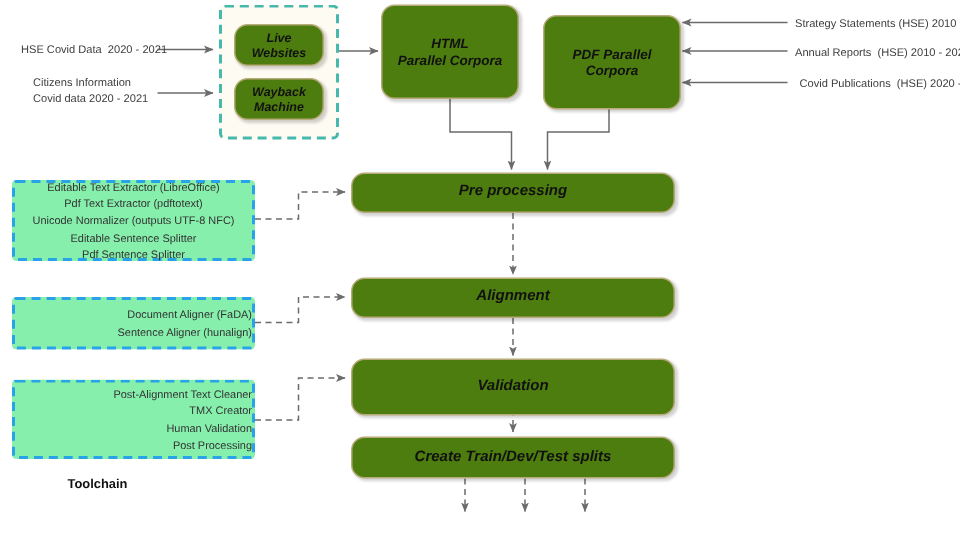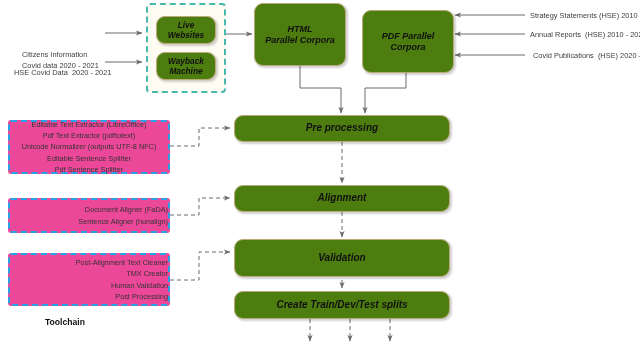--- a/index.html
+++ b/index.html
@@ -42,21 +42,21 @@
   .src-group {
     position: absolute;
     box-sizing: border-box;
     background: #fdfbf2;
     border: 2px dashed #46b8ac;
     border-radius: 4px;
   }
   .tool-box {
     position: absolute;
     box-sizing: border-box;
-    background: #ec4899;
+    background: #86efac;
     border: 2px dashed #29a3e8;
     border-radius: 3px;
     color: #333333;
     font-size: 7.3px;
     line-height: 1.52;
     display: flex;
     flex-direction: column;
     justify-content: center;
   }
   .tool-box.centered { align-items: center; text-align: center; }
@@ -118,21 +118,21 @@
       <path d="M170,146 L199,146 L199,128 L230,128" stroke-dasharray="4 3" marker-end="url(#arw)"></path>
       <path d="M170,215 L199,215 L199,198 L230,198" stroke-dasharray="4 3" marker-end="url(#arw)"></path>
       <path d="M170,280 L199,280 L199,252 L230,252" stroke-dasharray="4 3" marker-end="url(#arw)"></path>
 
       <path d="M310,319 L310,341" stroke-dasharray="4 3" marker-end="url(#arw)"></path>
       <path d="M350,319 L350,341" stroke-dasharray="4 3" marker-end="url(#arw)"></path>
       <path d="M390,319 L390,341" stroke-dasharray="4 3" marker-end="url(#arw)"></path>
     </g>
   </svg>
 
-  <div class="label" style="left:14px; top:28px;margin-top:40px;">HSE Covid Data  2020 - 2021</div>
+  <div class="label" style="left:14px; top:28px;">HSE Covid Data  2020 - 2021</div>
   <div class="label" style="left:22px; top:50px;">Citizens Information
 Covid data 2020 - 2021</div>
 
   <div class="src-group" style="left:146px; top:3px; width:80px; height:90px;"></div>
 
   <div class="node" style="left:156px; top:16px; width:60px; height:28px; font-size:8.3px;">
     <span style="white-space:pre-line;">Live
 Websites</span>
   </div>
 

